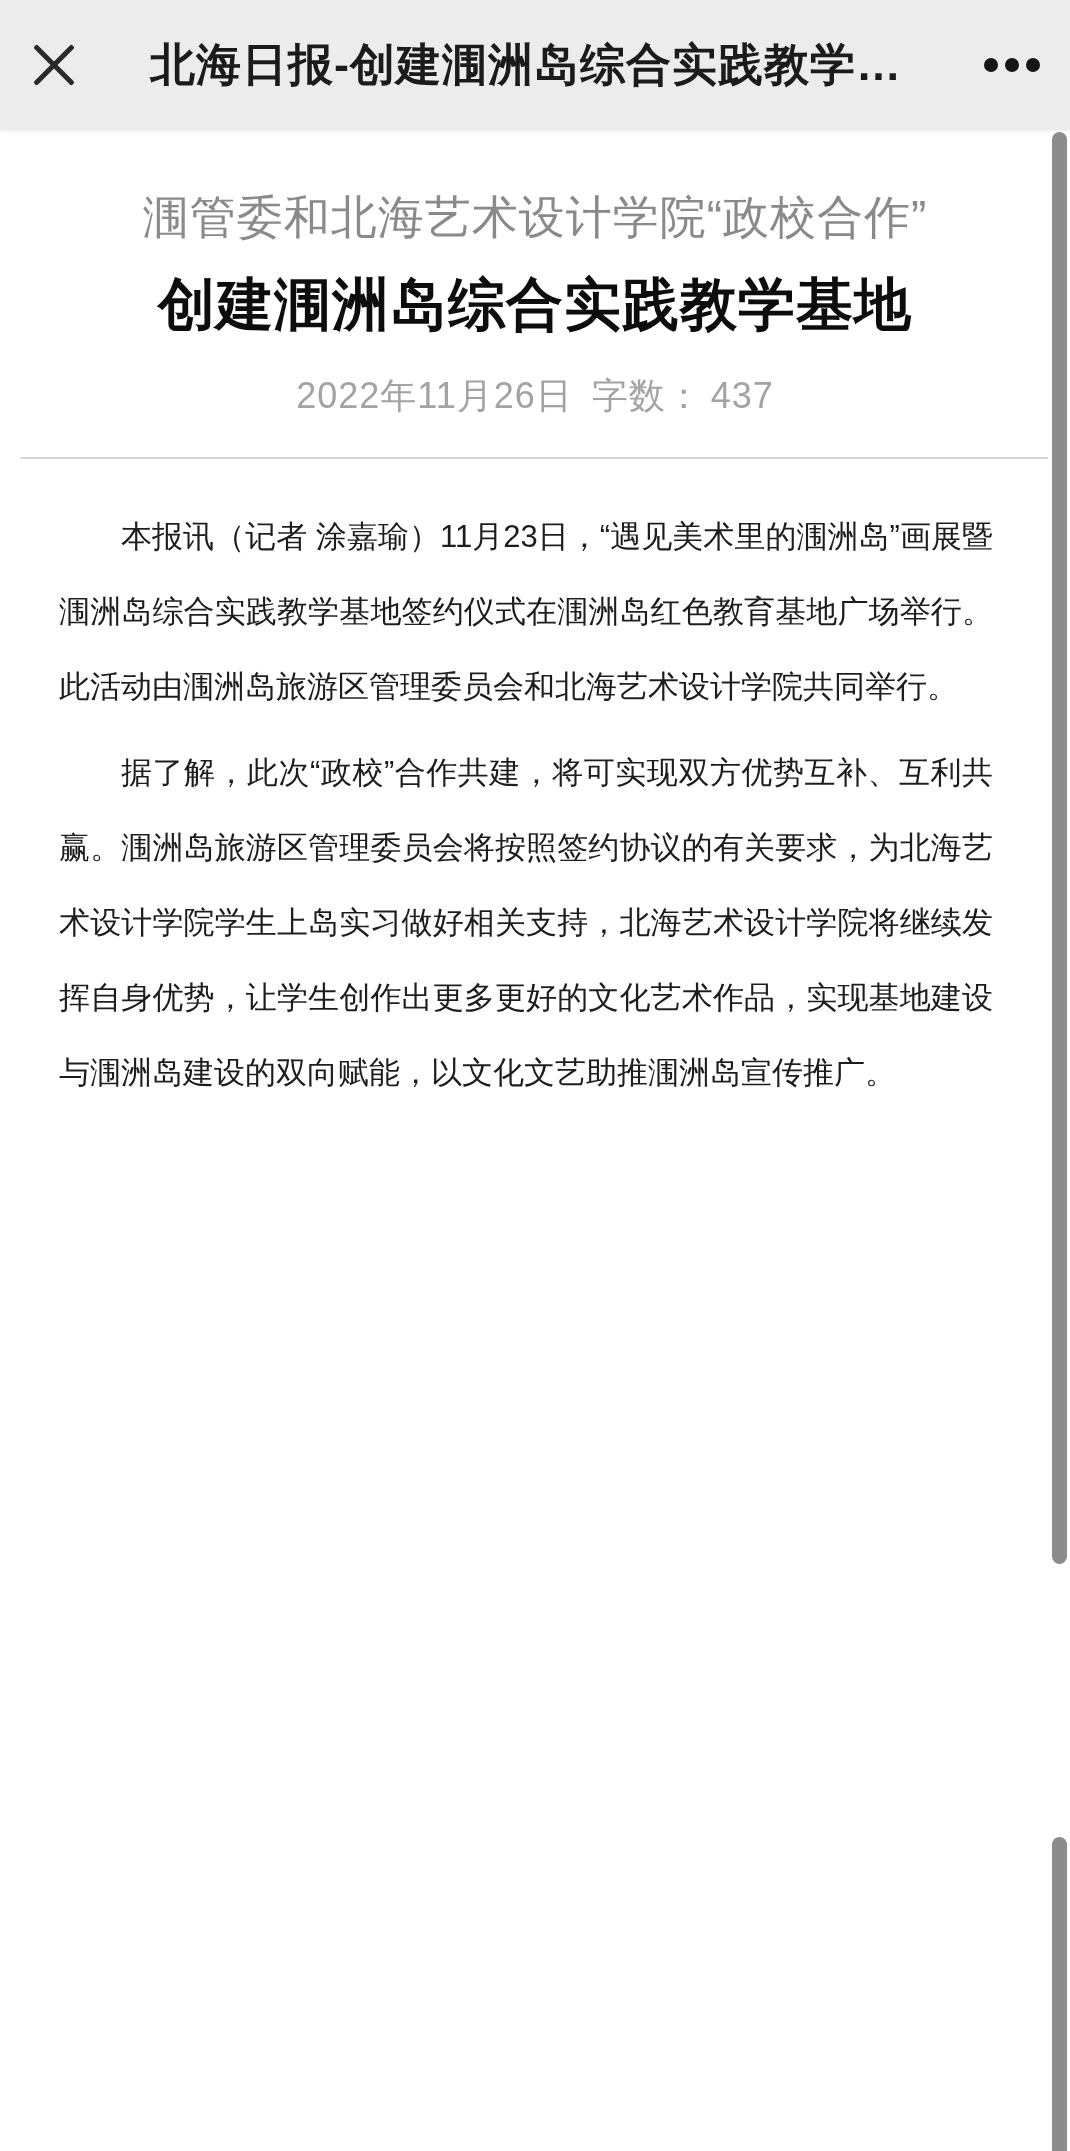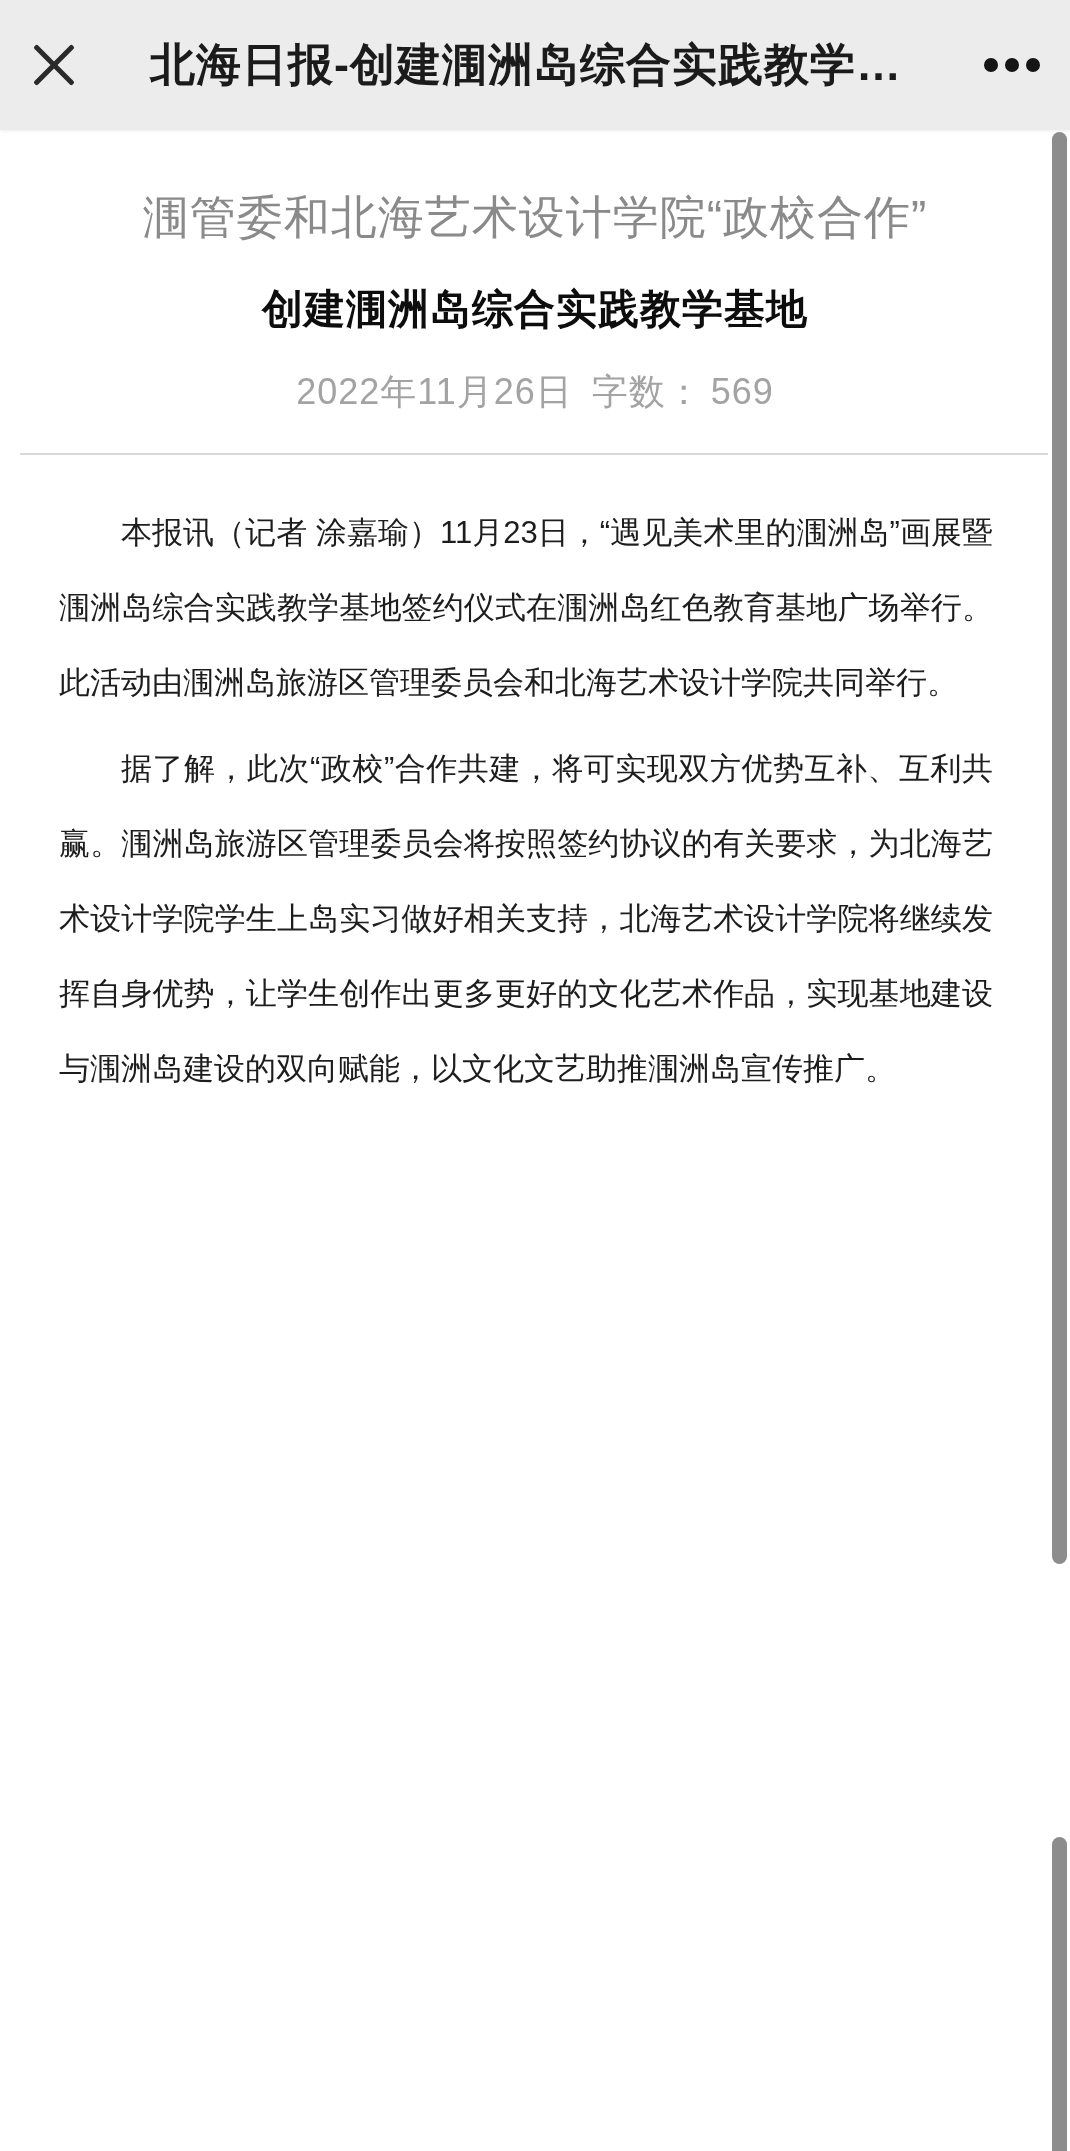--- a/index.html
+++ b/index.html
@@ -80,23 +80,23 @@
   }
   .article-subtitle {
     margin-top: 61px;
     text-align: center;
     font-size: 46px;
     line-height: 1.15;
     color: #8a8a8a;
     letter-spacing: 1px;
   }
   .article-title {
-    margin-top: 41px;
+    margin-top: 26px;
     text-align: center;
-    font-size: 41px;
+    font-size: 57px;
     line-height: 1.2;
     font-weight: 700;
     color: #0d0d0d;
     letter-spacing: 1px;
   }
   .article-meta {
     margin-top: 34px;
     text-align: center;
     font-size: 36px;
     color: #a3a3a3;
@@ -148,21 +148,21 @@
     </div>
   </div>
 
   <div class="article">
     <div class="article-subtitle">涠管委和北海艺术设计学院“政校合作”</div>
 
     <div class="article-title">创建涠洲岛综合实践教学基地</div>
 
     <div class="article-meta">
       <span>2022年11月26日</span>
-      <span>字数：</span><span>569</span>
+      <span>字数：</span><span>437</span>
     </div>
 
     <hr class="divider">
 
     <div class="article-body">
       <p>本报讯（记者 涂嘉瑜）11月23日，“遇见美术里的涠洲岛”画展暨涠洲岛综合实践教学基地签约仪式在涠洲岛红色教育基地广场举行。此活动由涠洲岛旅游区管理委员会和北海艺术设计学院共同举行。</p>
       <p>据了解，此次“政校”合作共建，将可实现双方优势互补、互利共赢。涠洲岛旅游区管理委员会将按照签约协议的有关要求，为北海艺术设计学院学生上岛实习做好相关支持，北海艺术设计学院将继续发挥自身优势，让学生创作出更多更好的文化艺术作品，实现基地建设与涠洲岛建设的双向赋能，以文化文艺助推涠洲岛宣传推广。</p>
     </div>
   </div>
 

